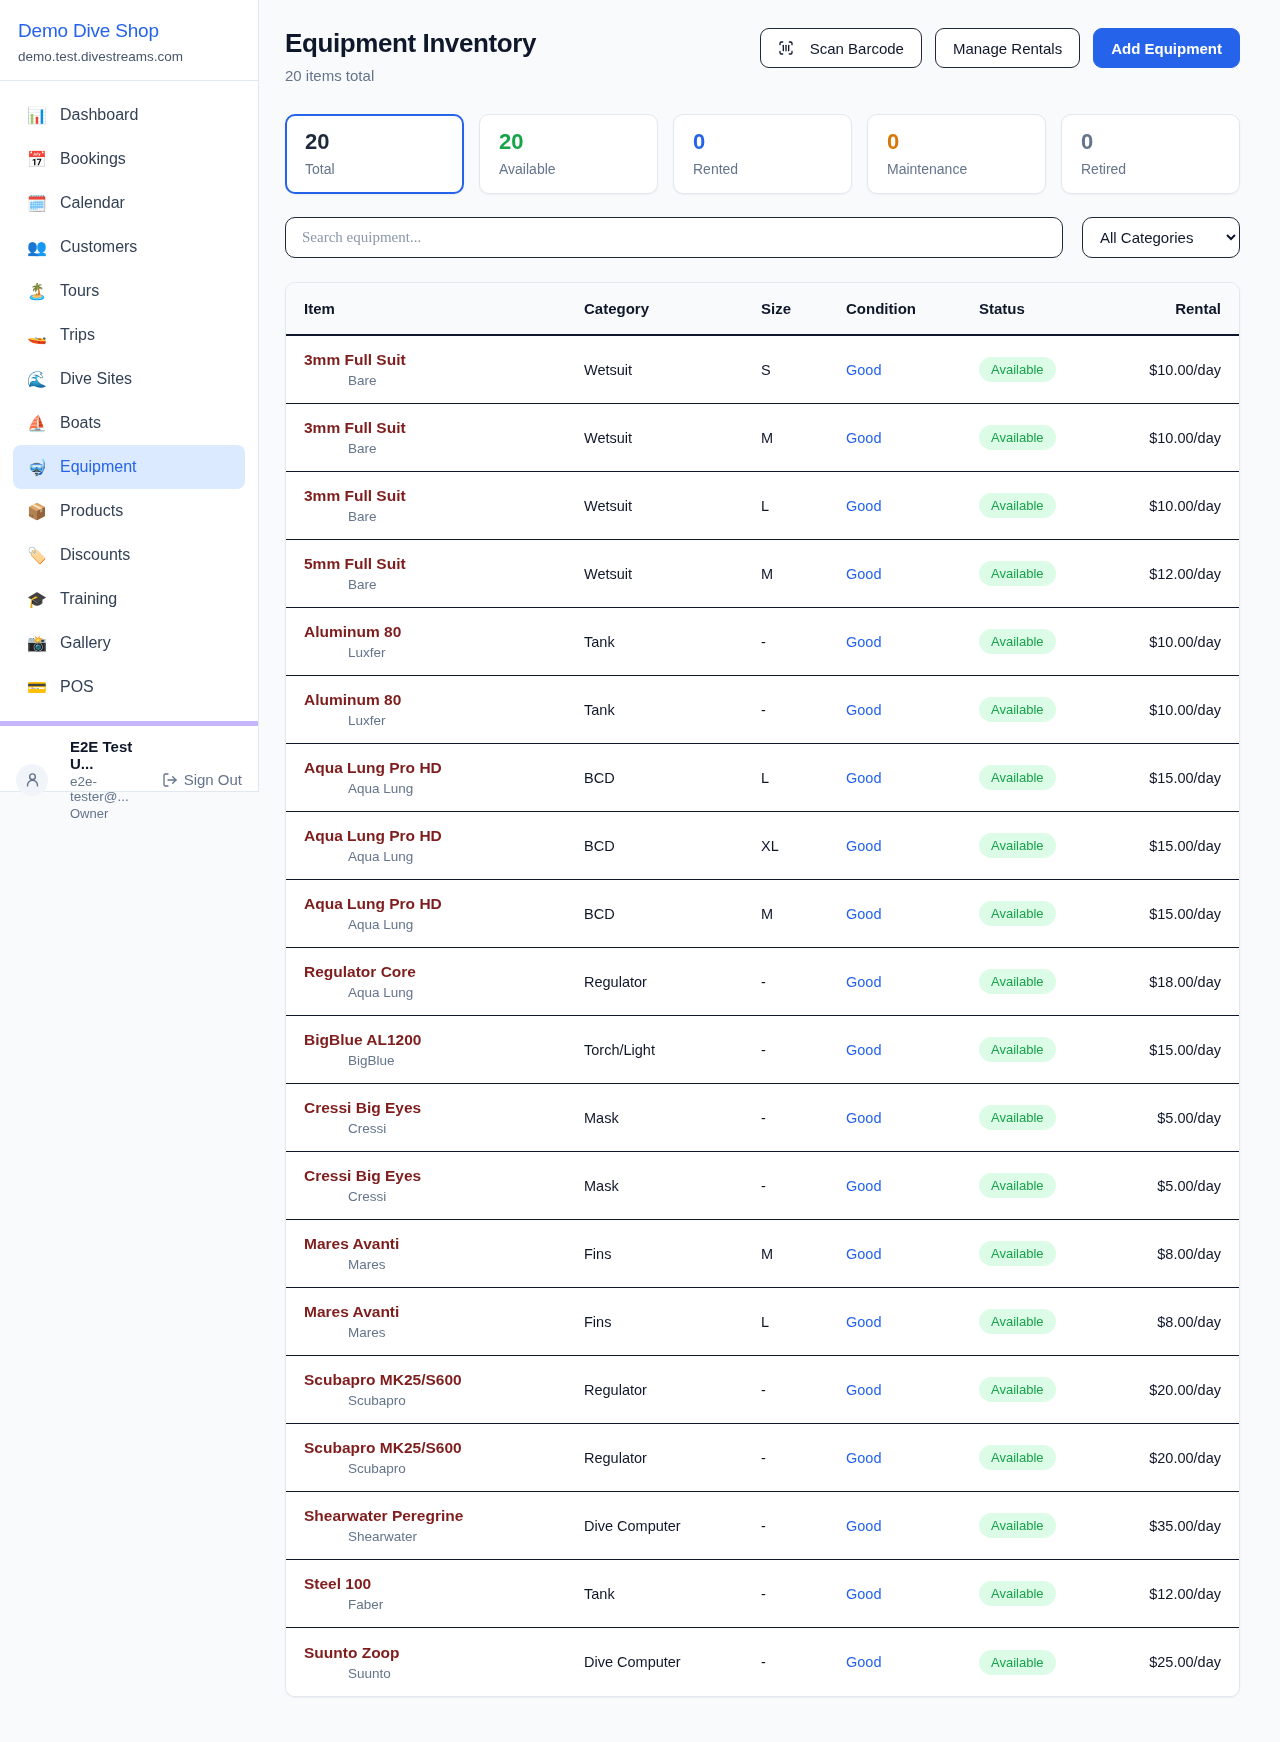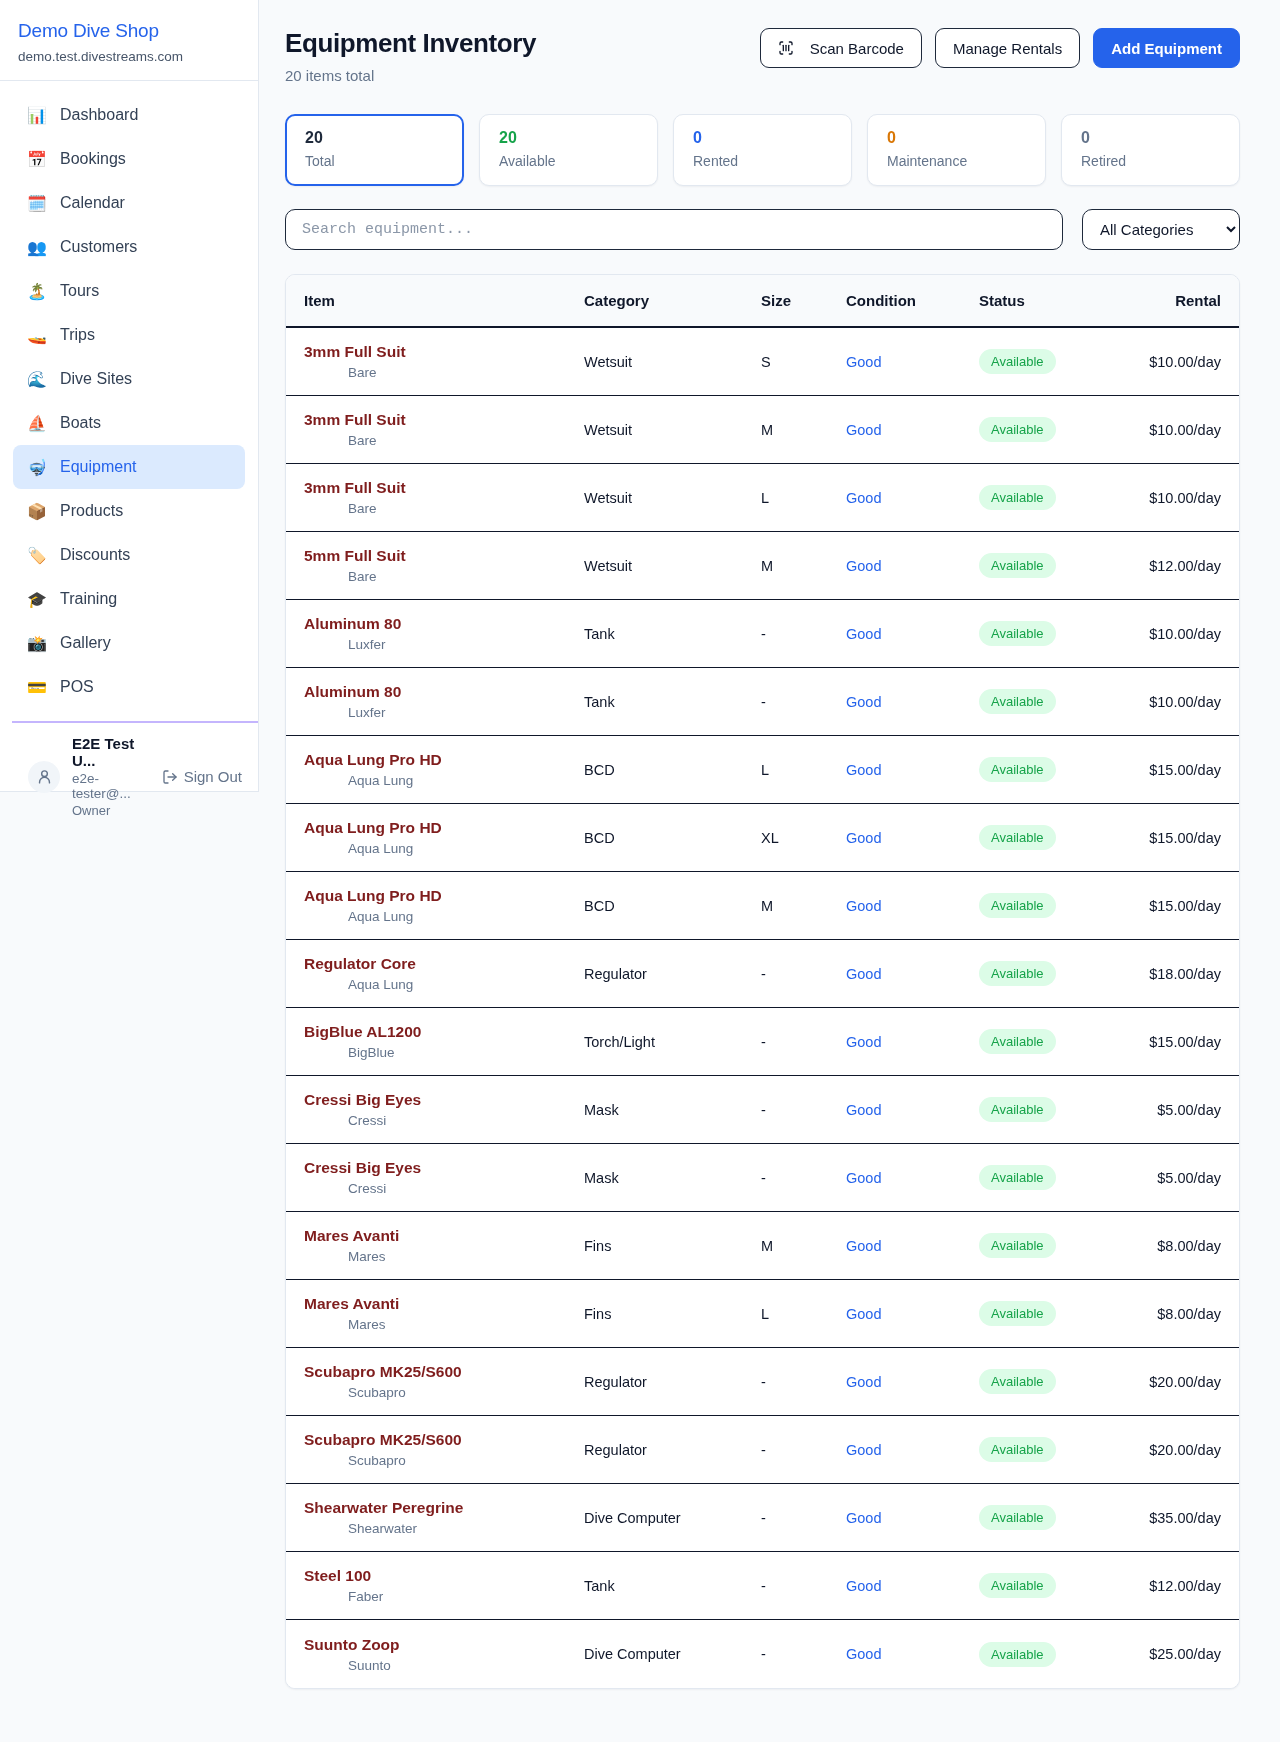--- a/index.html
+++ b/index.html
@@ -26,23 +26,23 @@
   .side-sep { border-top: 1px solid #e2e8f0; }
   .nav { padding: 12px 13px; flex: 1; }
   .nav-item {
     display: flex; align-items: center; gap: 13px;
     height: 44px; padding: 0 14px; border-radius: 8px;
     font-size: 16px; color: #334155; cursor: pointer;
   }
   .nav-item .ico { font-size: 16px; width: 20px; text-align: center; }
   .nav-item.active { background: #dbeafe; color: #2563eb; font-weight: 500; }
   .user-box {
-    border-top: 2px solid #c4b5fd;
+    border-top: 5px solid #c4b5fd;
     padding: 12px 16px;
-    display: flex; align-items: center; gap: 12px; margin-left: 12px;
+    display: flex; align-items: center; gap: 22px;
   }
   .avatar {
     width: 32px; height: 32px; border-radius: 50%;
     background: #f1f5f9; display: flex; align-items: center; justify-content: center;
     flex: 0 0 auto;
   }
   .user-meta { flex: 1; min-width: 0; }
   .user-name { font-size: 15px; font-weight: 700; color: #0f172a; }
   .user-email { font-size: 13.5px; color: #64748b; margin-top: 2px; }
   .user-role { font-size: 13px; color: #64748b; margin-top: 2px; }
@@ -69,30 +69,30 @@
   }
   
   .stats { display: flex; gap: 15px; margin-top: 30px; }
   .stat-card {
     flex: 1; background: #ffffff; border: 1px solid #e2e8f0; border-radius: 10px;
     padding: 14px 19px 16px 19px;
     box-shadow: 0 1px 2px rgba(15,23,42,0.05);
     cursor: pointer;
   }
   .stat-card.active { border: 2px solid #2563eb; padding: 13px 18px 15px 18px; }
-  .stat-value { font-size: 16px; font-weight: 700; }
+  .stat-value { font-size: 22px; font-weight: 700; }
   .stat-label { font-size: 14px; color: #64748b; margin-top: 6px; }
   .c-dark { color: #1e293b; } .c-green { color: #16a34a; } .c-blue { color: #2563eb; }
   .c-orange { color: #d97706; } .c-gray { color: #64748b; }
   
   .filters { display: flex; gap: 19px; margin-top: 23px; }
   .search-input {
     flex: 1; height: 41px; border: 1px solid #1e293b; border-radius: 10px;
     padding: 0 16px; font-size: 15px; background: #fff; color: #0f172a;
-    font-family: Liberation Mono, monospace; outline: none;
+    font-family: Liberation Serif, serif; outline: none;
   }
   .search-input::placeholder { color: #8b97a8; }
   .category-select {
     height: 41px; min-width: 158px; border: 1px solid #1e293b; border-radius: 10px;
     padding: 0 10px 0 13px; font-size: 15px; background: #fff; color: #0f172a;
     font-family: inherit; cursor: pointer;
   }
   
   .table-card {
     margin-top: 24px; background: #ffffff; border: 1px solid #e2e8f0;

